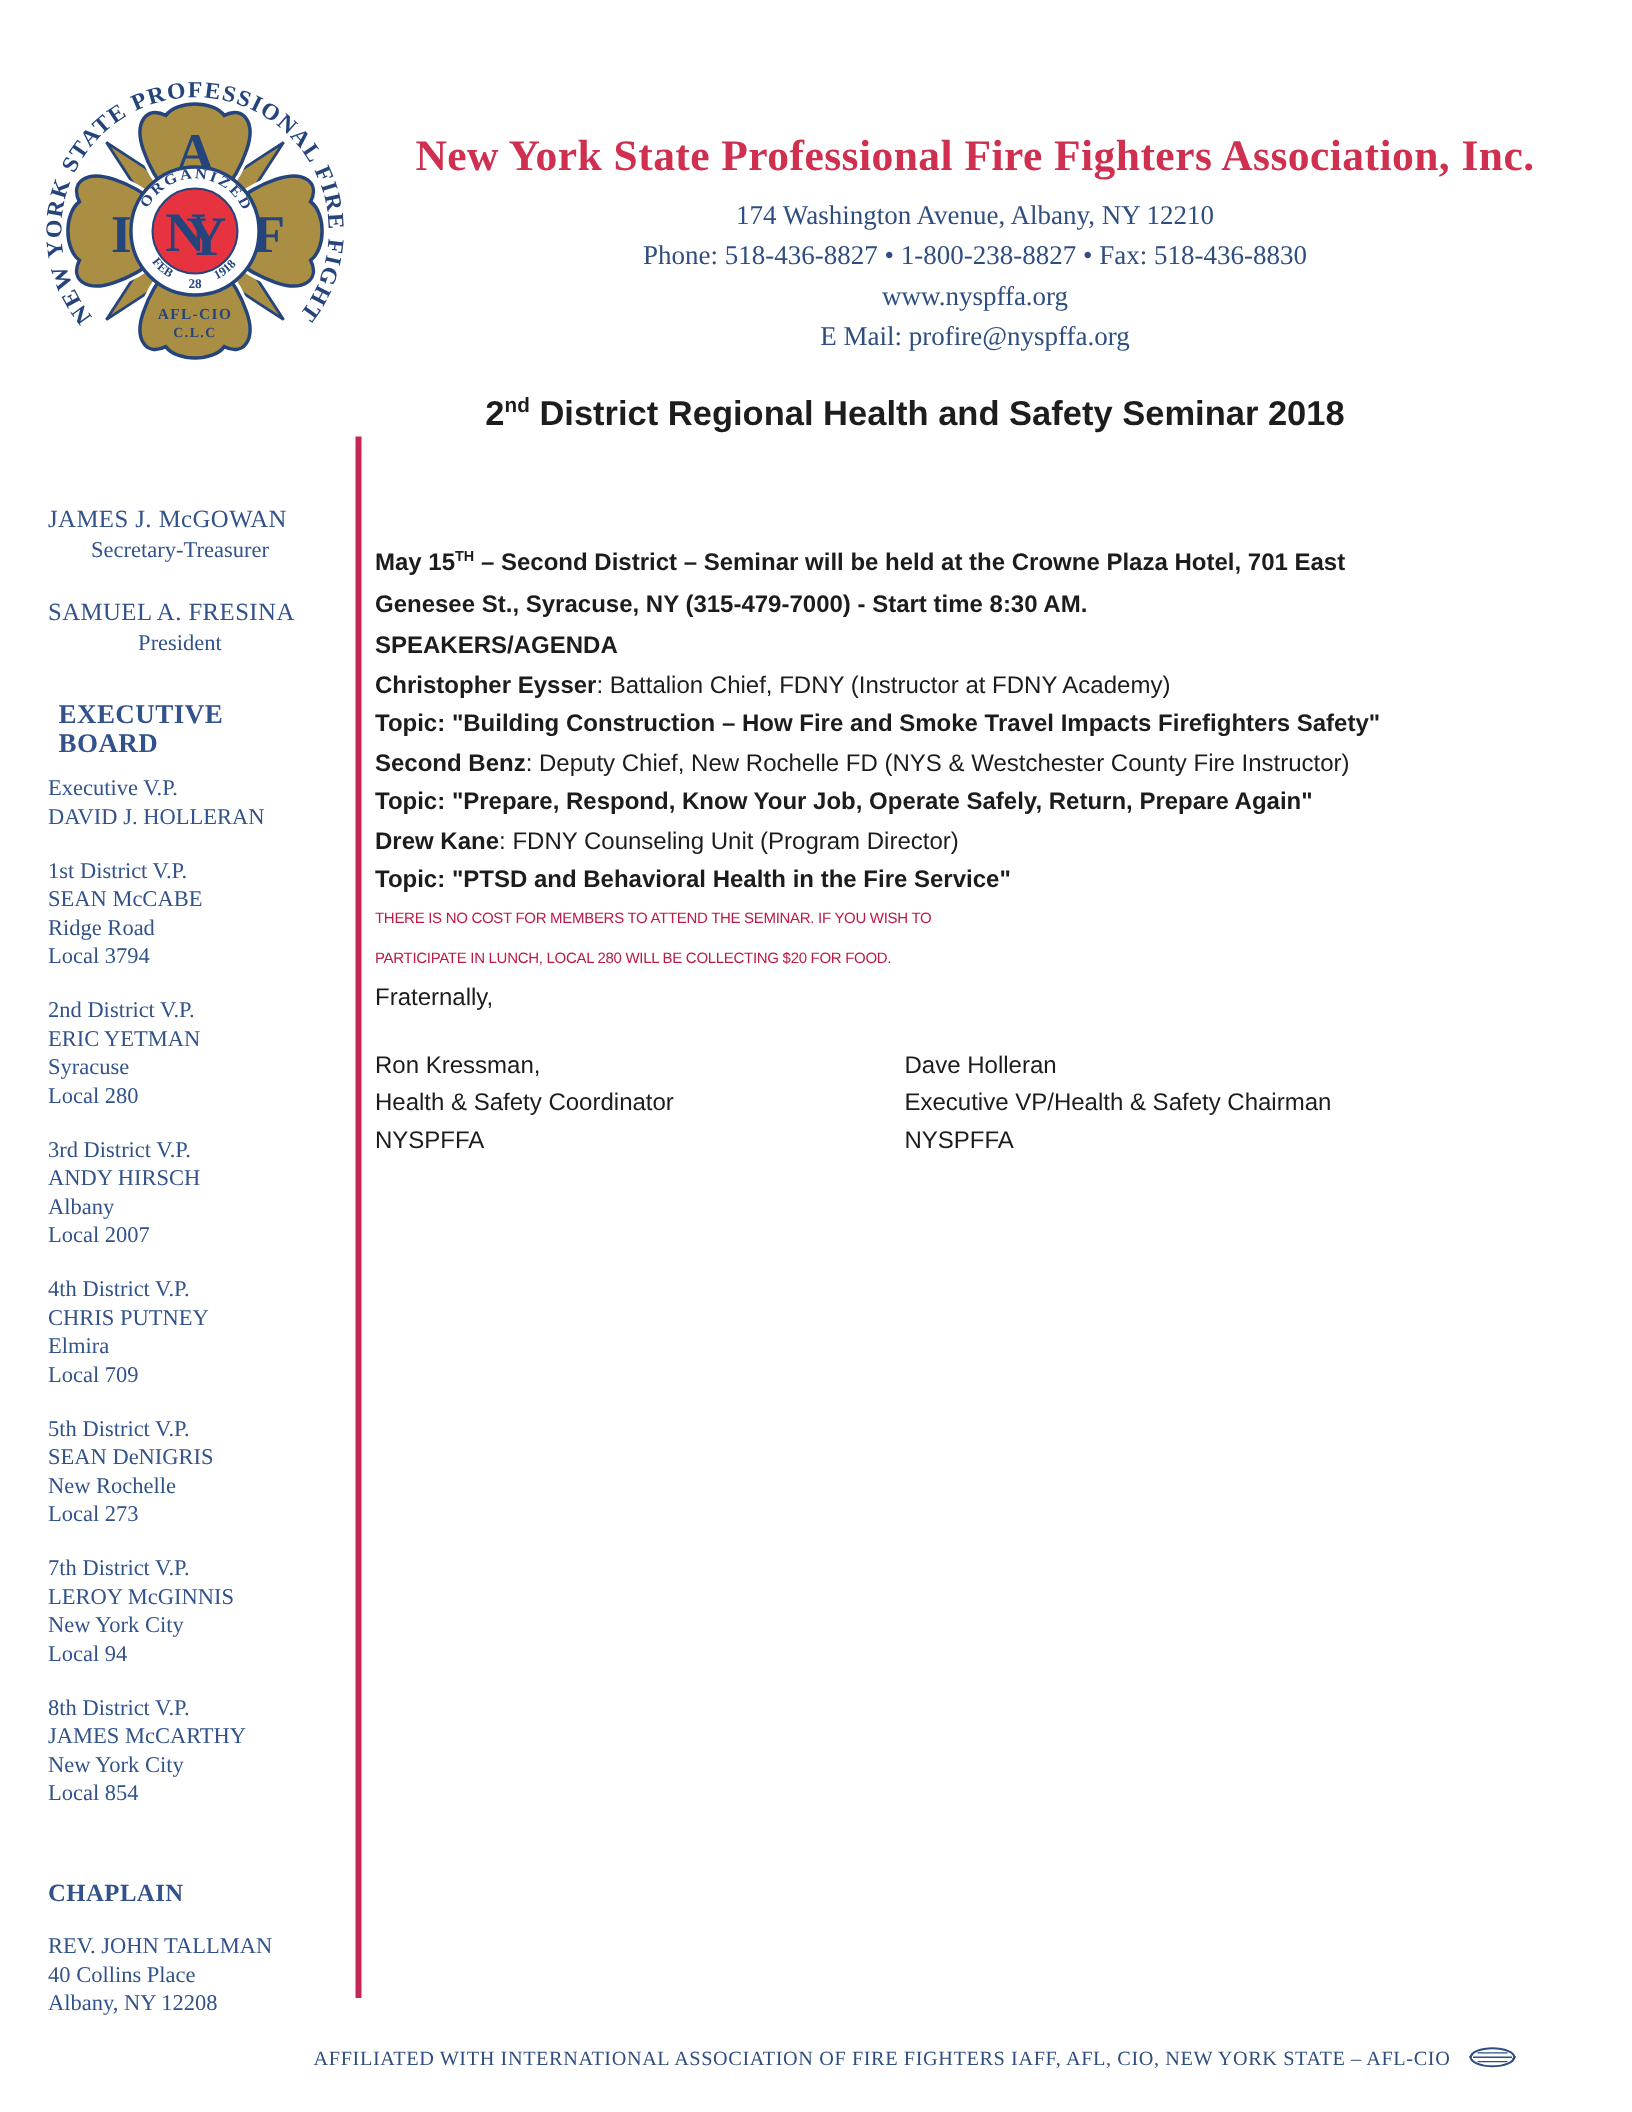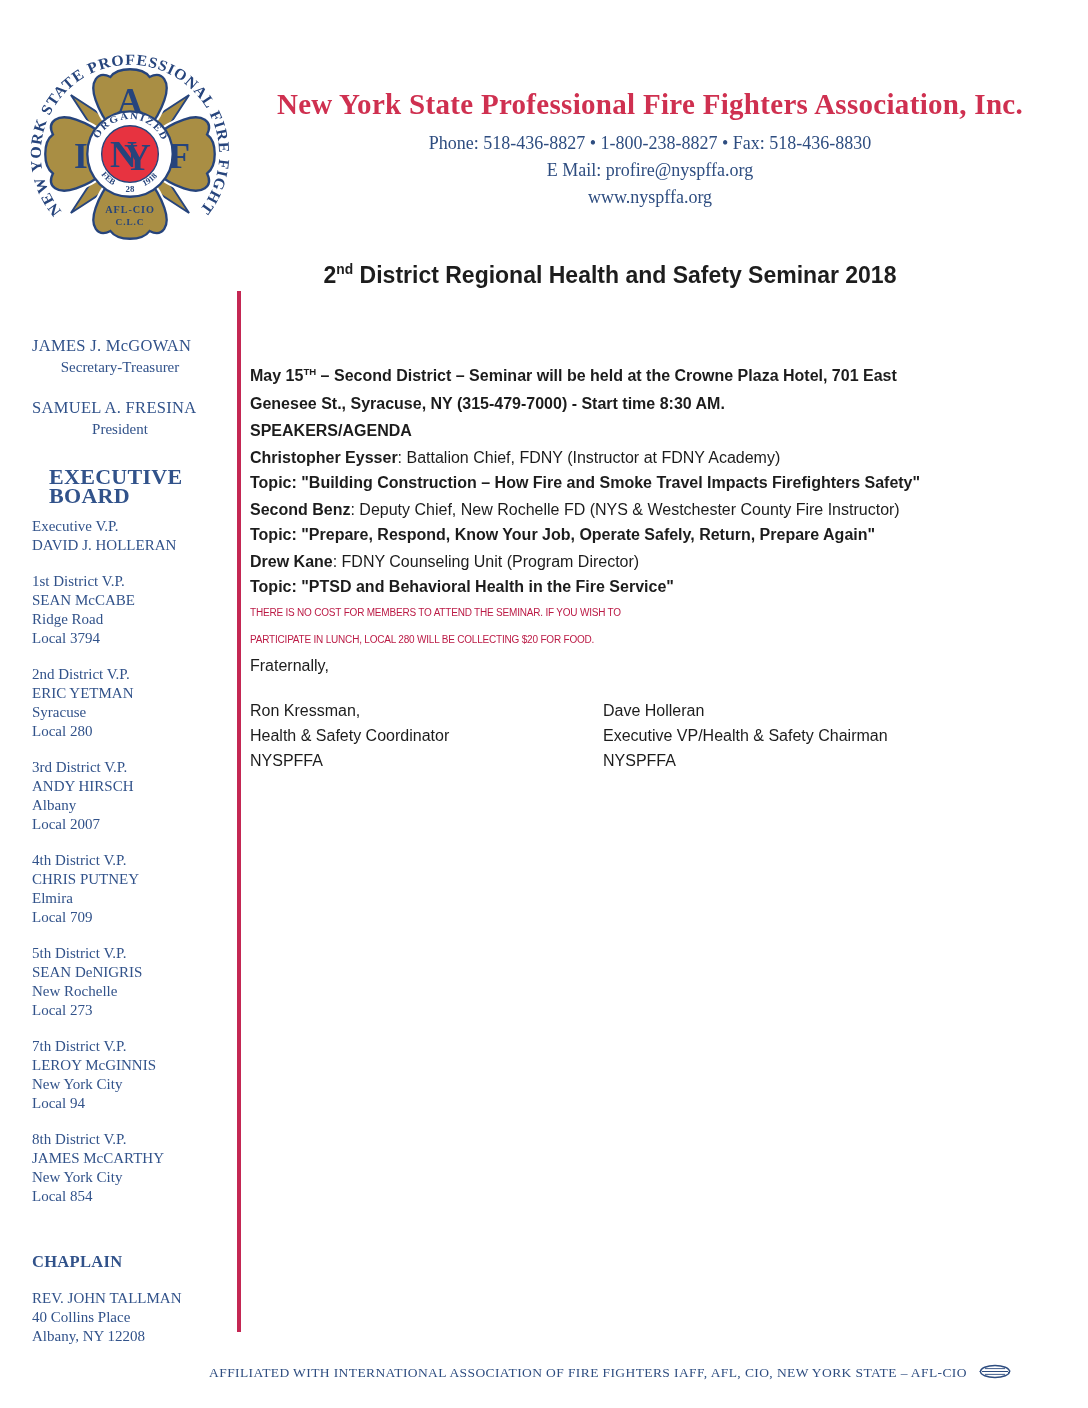--- a/index.html
+++ b/index.html
@@ -19,21 +19,21 @@
   .doc-title sup{font-size:60%;}
 
   .red-rule{position:absolute;left:237px;top:291px;width:4px;height:1041px;background:#c42753;}
 
   
   .sidebar{position:absolute;left:32px;top:336px;width:192px;color:#31528a;
            font-size:15px;line-height:19px;}
   .officer{margin-bottom:21px;}
   .o-name{font-size:16.5px;letter-spacing:.3px;}
   .o-title{text-align:center;width:176px;margin-top:3px;}
-  .eb-heading{font-weight:bold;font-size:22px;letter-spacing:.3px;margin:28px 17px 12px;}
+  .eb-heading{font-weight:bold;font-size:18px;letter-spacing:.3px;margin:28px 7px 12px;}
   .bgroup{margin-bottom:17px;}
   .chap-heading{font-weight:bold;font-size:16.5px;letter-spacing:.3px;margin:46px 0 18px;}
 
   
   .bodycol{position:absolute;left:250px;top:358px;width:730px;
            font-family:"Liberation Sans",sans-serif;font-size:16px;color:#1c1c1c;}
   .bodycol p{margin:0;}
   .ln{white-space:nowrap;}
   .b{font-weight:bold;}
   .intro{font-weight:bold;line-height:28px;}
@@ -105,23 +105,24 @@
       <text x="-7" y="14" font-size="40" text-anchor="middle">N</text>
       <text x="8" y="17" font-size="40" text-anchor="middle">Y</text>
 
       <text x="0" y="63" font-size="11" letter-spacing="1" text-anchor="middle">AFL-CIO</text>
       <text x="0" y="76" font-size="10" letter-spacing="1" text-anchor="middle">C.L.C</text>
     </svg>
   </div>
 
   <header class="letterhead">
     <div class="org-name">New York State Professional Fire Fighters Association, Inc.</div>
+    <div class="addr">174 Washington Avenue, Albany, NY 12210</div>
     <div class="addr">Phone: 518-436-8827 • 1-800-238-8827 • Fax: 518-436-8830</div>
+    <div class="addr">www.nyspffa.org</div>
     <div class="addr">E Mail: profire@nyspffa.org</div>
-    <div class="addr">www.nyspffa.org</div>
   </header>
 
   <h1 class="doc-title"><span>2</span><sup>nd</sup><span> District Regional Health and Safety Seminar 2018</span></h1>
 
   <div class="red-rule"></div>
 
   <aside class="sidebar">
     <div class="officer">
       <div class="o-name">JAMES J. McGOWAN</div>
       <div class="o-title">Secretary-Treasurer</div>

